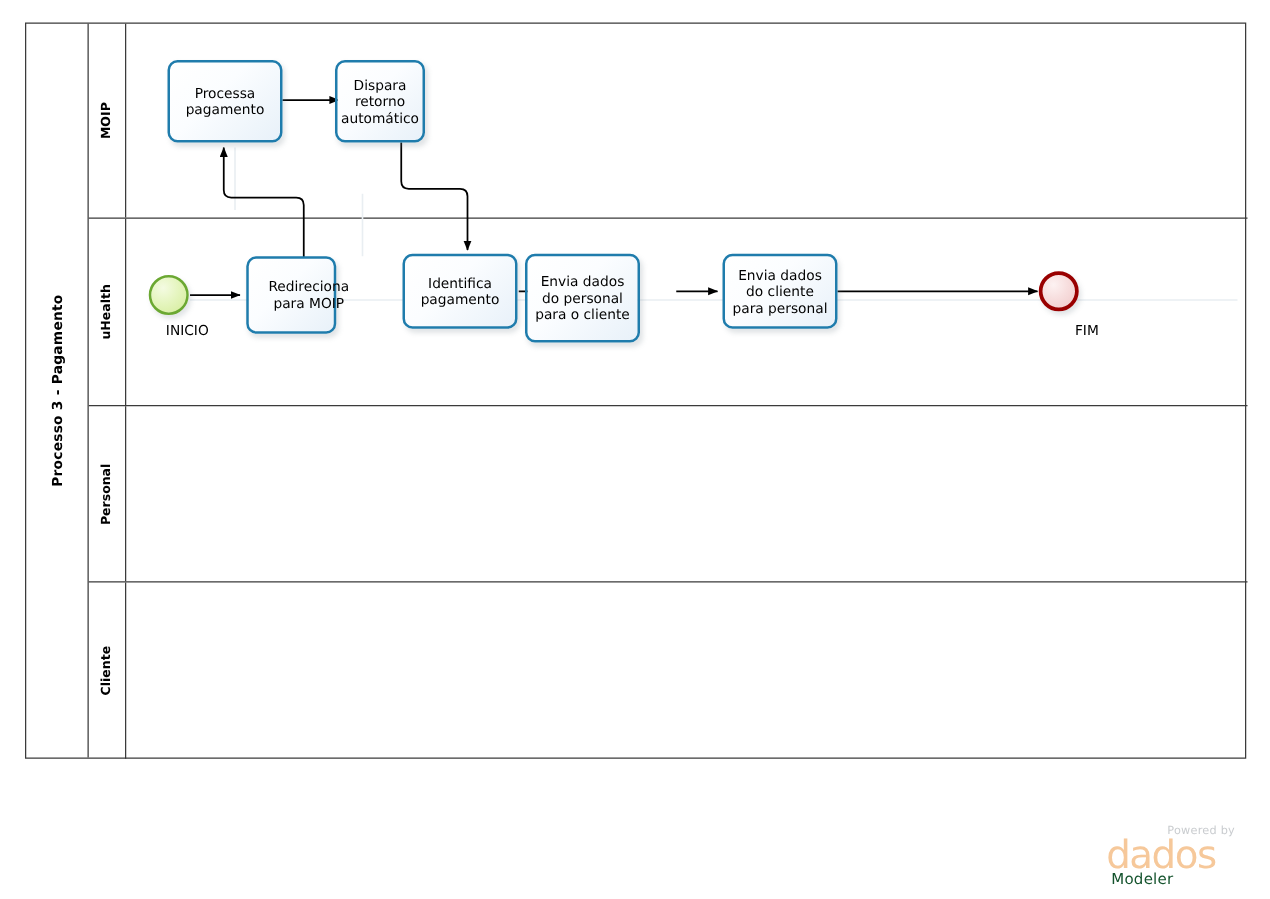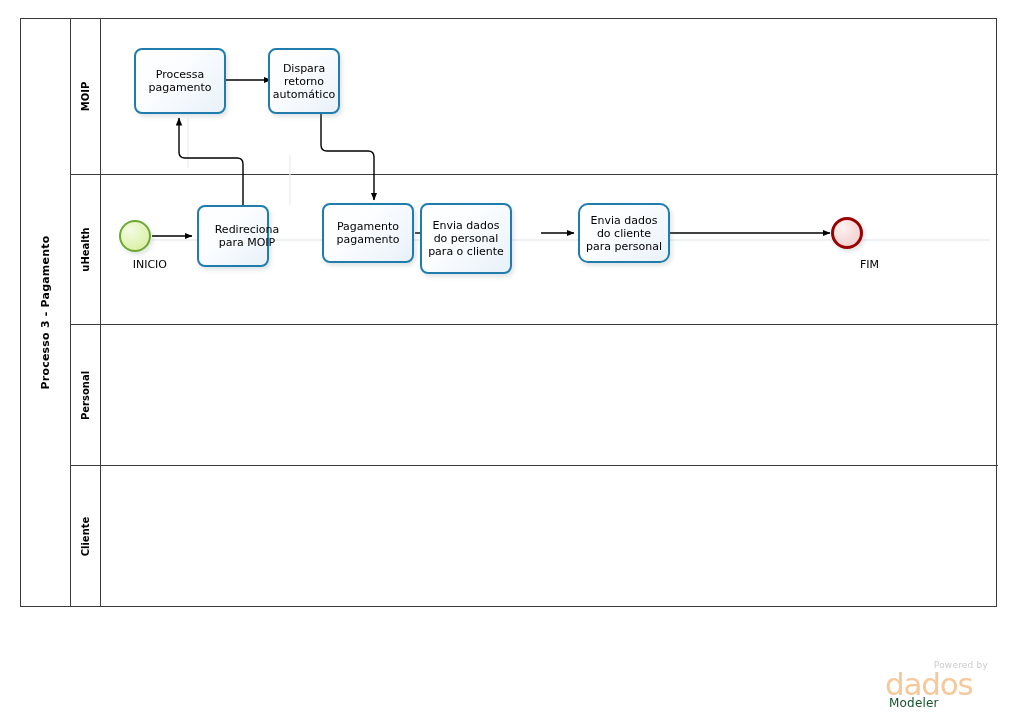--- a/index.html
+++ b/index.html
@@ -256,28 +256,28 @@
 
   <div class="task" style="left:268px; top:48px; width:72px; height:66px;">
     <span class="task-label">Dispara retorno automático</span>
   </div>
 
   <div class="task" style="left:197px; top:205px; width:72px; height:62px;padding-left:28px;">
     <span class="task-label">Redireciona para MOIP</span>
   </div>
 
   <div class="task" style="left:322px; top:203px; width:92px; height:60px;">
-    <span class="task-label">Pagamento pagamento</span>
+    <span class="task-label">Identifica pagamento</span>
   </div>
 
   <div class="task" style="left:420px; top:203px; width:92px; height:71px;">
     <span class="task-label">Envia dados do personal para o cliente</span>
   </div>
 
-  <div class="task" style="left:578px; top:203px; width:92px; height:60px;border-radius:10px;">
+  <div class="task" style="left:578px; top:203px; width:92px; height:60px;">
     <span class="task-label">Envia dados do cliente para personal</span>
   </div>
 
   <div class="event start" style="left:119px; top:220px;"></div>
   <div class="event-label" style="left:103px; top:258px; width:64px;">INICIO</div>
 
   <div class="event end" style="left:831px; top:217px;"></div>
   <div class="event-label" style="left:815px; top:258px; width:64px;">FIM</div>
 
   <div class="watermark">

